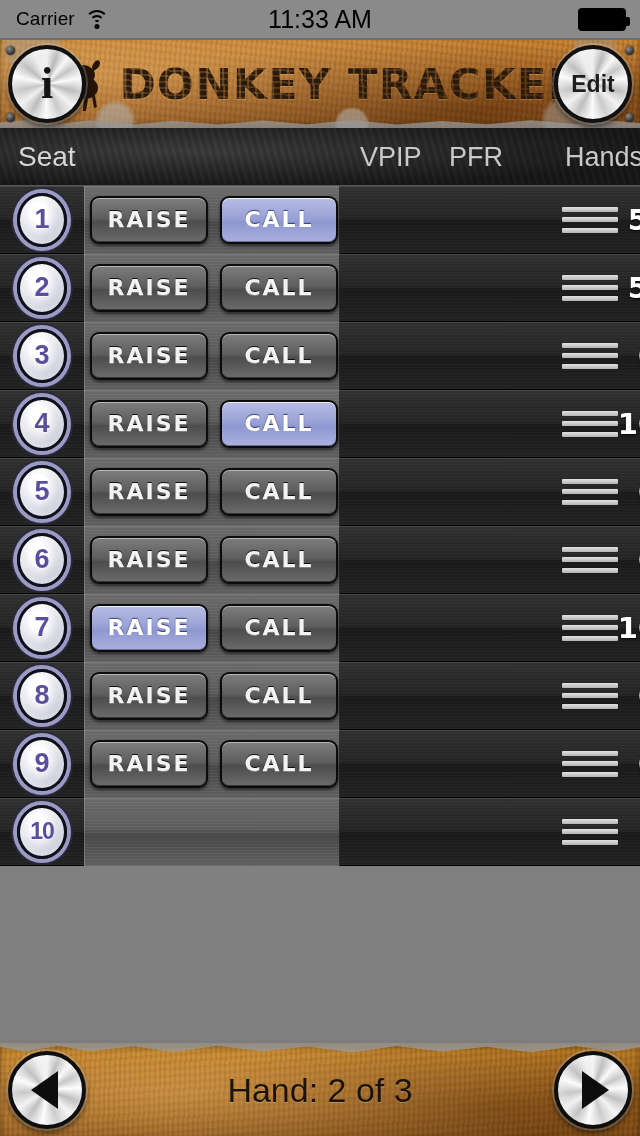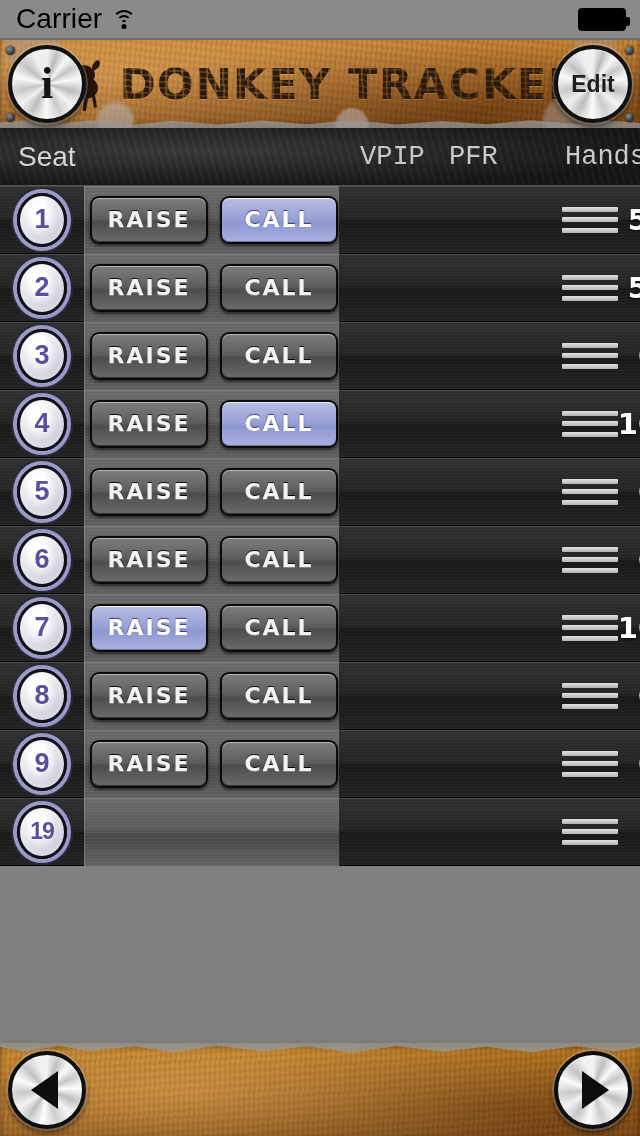--- a/index.html
+++ b/index.html
@@ -12,21 +12,21 @@
   #app { position:relative; width:640px; height:1136px; overflow:hidden; }
 
   
   .statusbar{
     position:relative; height:38px; width:640px;
     background:#8a8a8a;
     display:flex; align-items:center;
     font-size:25px; color:#000;
   }
   .sb-left{ display:flex; align-items:center; gap:9px; padding-left:16px; }
-  .sb-carrier{ font-size:28px; letter-spacing:.1px; }
+  .sb-carrier{ font-size:19px; letter-spacing:.1px; }
   .wifi-ico{ display:block; width:26px; height:20px; position:relative; }
   .wifi-ico i{ position:absolute; left:50%; transform:translateX(-50%);
      border:2.6px solid #000; border-bottom-color:transparent;
      border-left-color:transparent; border-right-color:transparent;
      border-radius:50%; }
   .wifi-ico i.a{ width:24px; height:24px; top:1px; }
   .wifi-ico i.b{ width:15px; height:15px; top:6px; }
   .wifi-ico i.c{ width:6px;  height:6px;  top:11px; }
   .wifi-dot{ position:absolute; bottom:0; left:50%; transform:translateX(-50%);
      width:5px; height:5px; background:#000; border-radius:50%; }
@@ -123,21 +123,21 @@
       repeating-linear-gradient(75deg, rgba(255,255,255,.022) 0 3px, rgba(0,0,0,.05) 3px 7px),
       radial-gradient(ellipse at 30% 40%, #3a3a3a, #161616 75%),
       #1b1b1b;
     border-bottom:1px solid #555;
     color:#cfcfcf;
     text-align:right;
   }
   .colhead .seat-lbl{ position:absolute; left:18px; top:50%; transform:translateY(-50%);
      font-size:28px; color:#d6d6d6; }
   .colhead .stat{ position:absolute; top:50%; transform:translateY(-50%);
-     font-size:27px; color:#c9c9c9;font-family:Liberation Mono, monospace; }
+     font-size:27px; color:#c9c9c9; }
   .colhead .vpip{ left:360px; }
   .colhead .pfr{ left:434px;margin-left:15px; }
   .colhead .hands{ left:520px;margin-left:45px; }
 
   
   .list{ width:640px; height:680px; background:#111; position:relative; }
   .row{
     position:relative; height:68px; width:640px;
     display:flex; align-items:center;
     border-bottom:1px solid #000;
@@ -263,20 +263,21 @@
   <div class="statusbar">
     <div class="sb-left">
       <span class="sb-carrier">Carrier</span>
       <span class="wifi-ico">
         <i class="a"></i>
           <i class="b"></i>
           <i class="c"></i>
           <span class="wifi-dot"></span>
       </span>
     </div>
+    <div class="sb-time">11:33 AM</div>
     <div class="sb-right">
       <span class="batt"></span>
     </div>
   </div>
 
   <div class="navbar">
     <span class="screw tl"></span>
     <span class="screw tr"></span>
     <span class="screw bl"></span>
     <span class="screw br"></span>
@@ -465,21 +466,21 @@
           <span class="num v">0</span>
           <span class="grip">
             <span></span>
             <span></span>
             <span></span>
           </span>
         </div>
       </div>
       <div class="row">
         <div class="cell-seat">
-          <div class="seat-chip wide">19</div>
+          <div class="seat-chip wide">10</div>
         </div>
         <div class="cell-actions empty"></div>
         <div class="cell-stats">
           <span class="num v"></span>
           <span class="num p"></span>
           <span class="num h"></span>
           <span class="grip">
             <span></span>
             <span></span>
             <span></span>
@@ -487,18 +488,19 @@
         </div>
       </div>
     </div>
 
   <div class="filler"></div>
 
   <div class="bottombar">
     <div class="nav-circle prev">
       <span class="tri l"></span>
     </div>
+    <div class="hand-label">Hand: 2 of 3</div>
     <div class="nav-circle next">
       <span class="tri r"></span>
     </div>
   </div>
 
 </div>
 
 </body></html>

